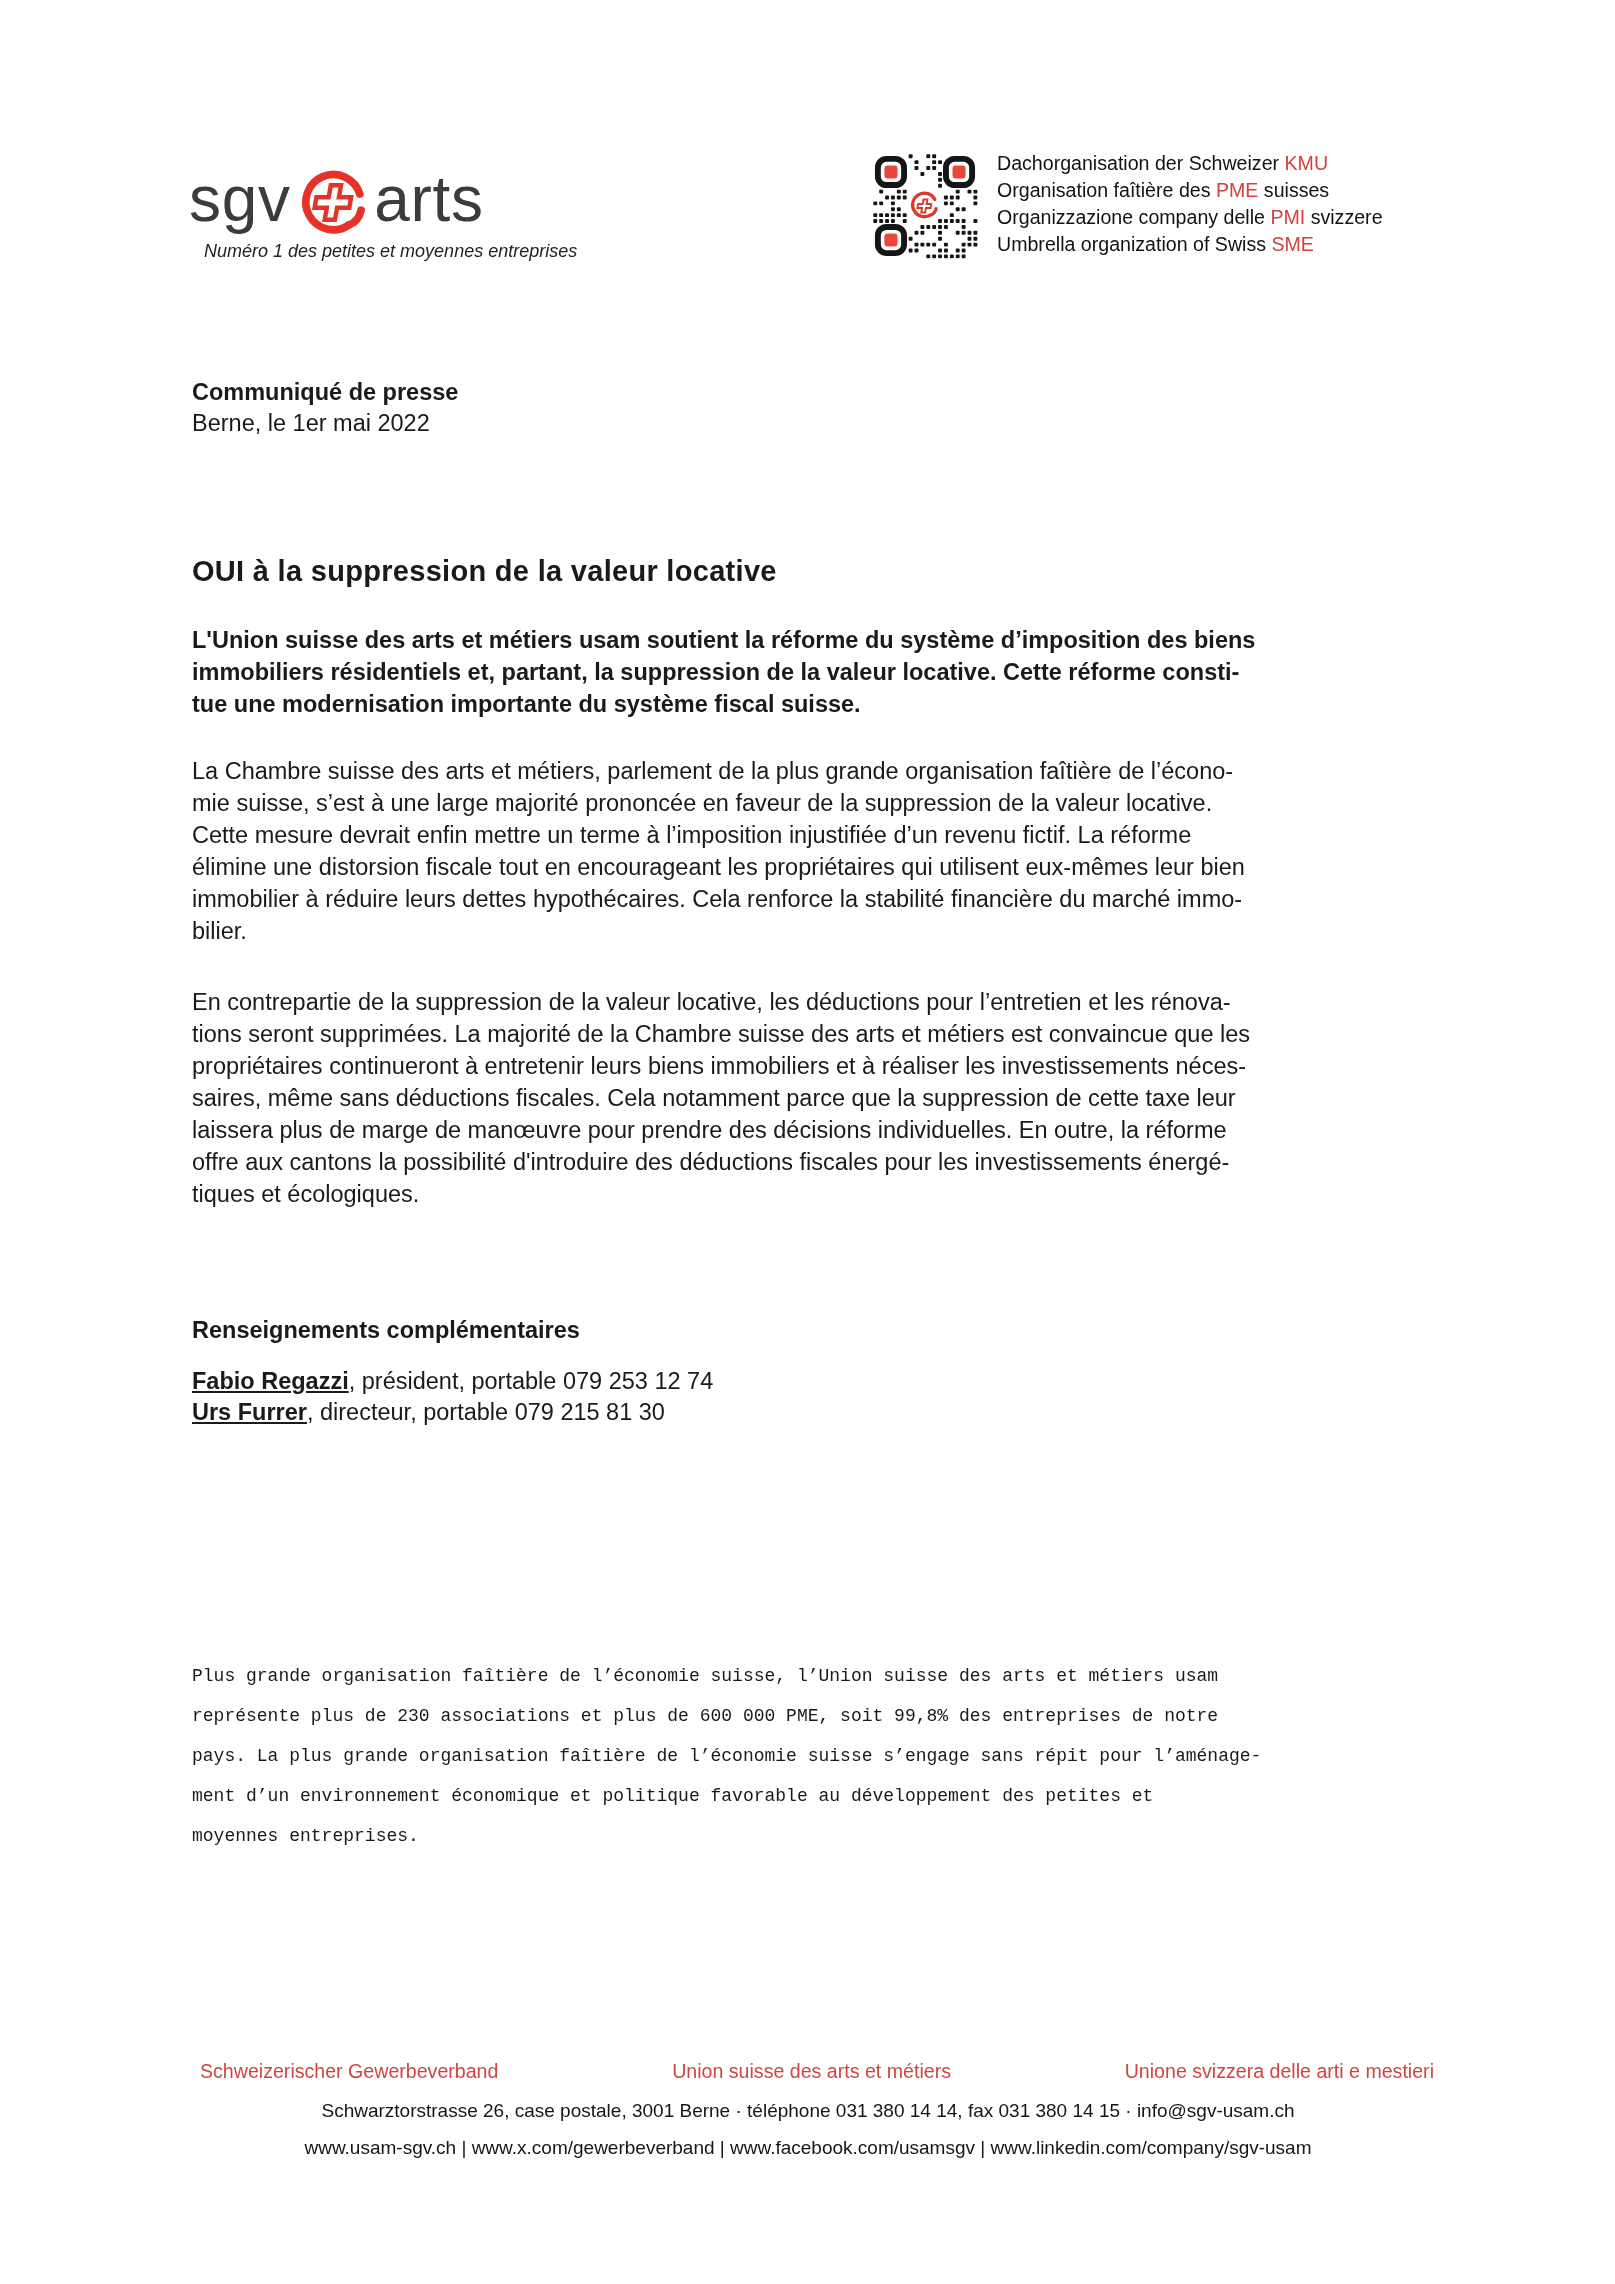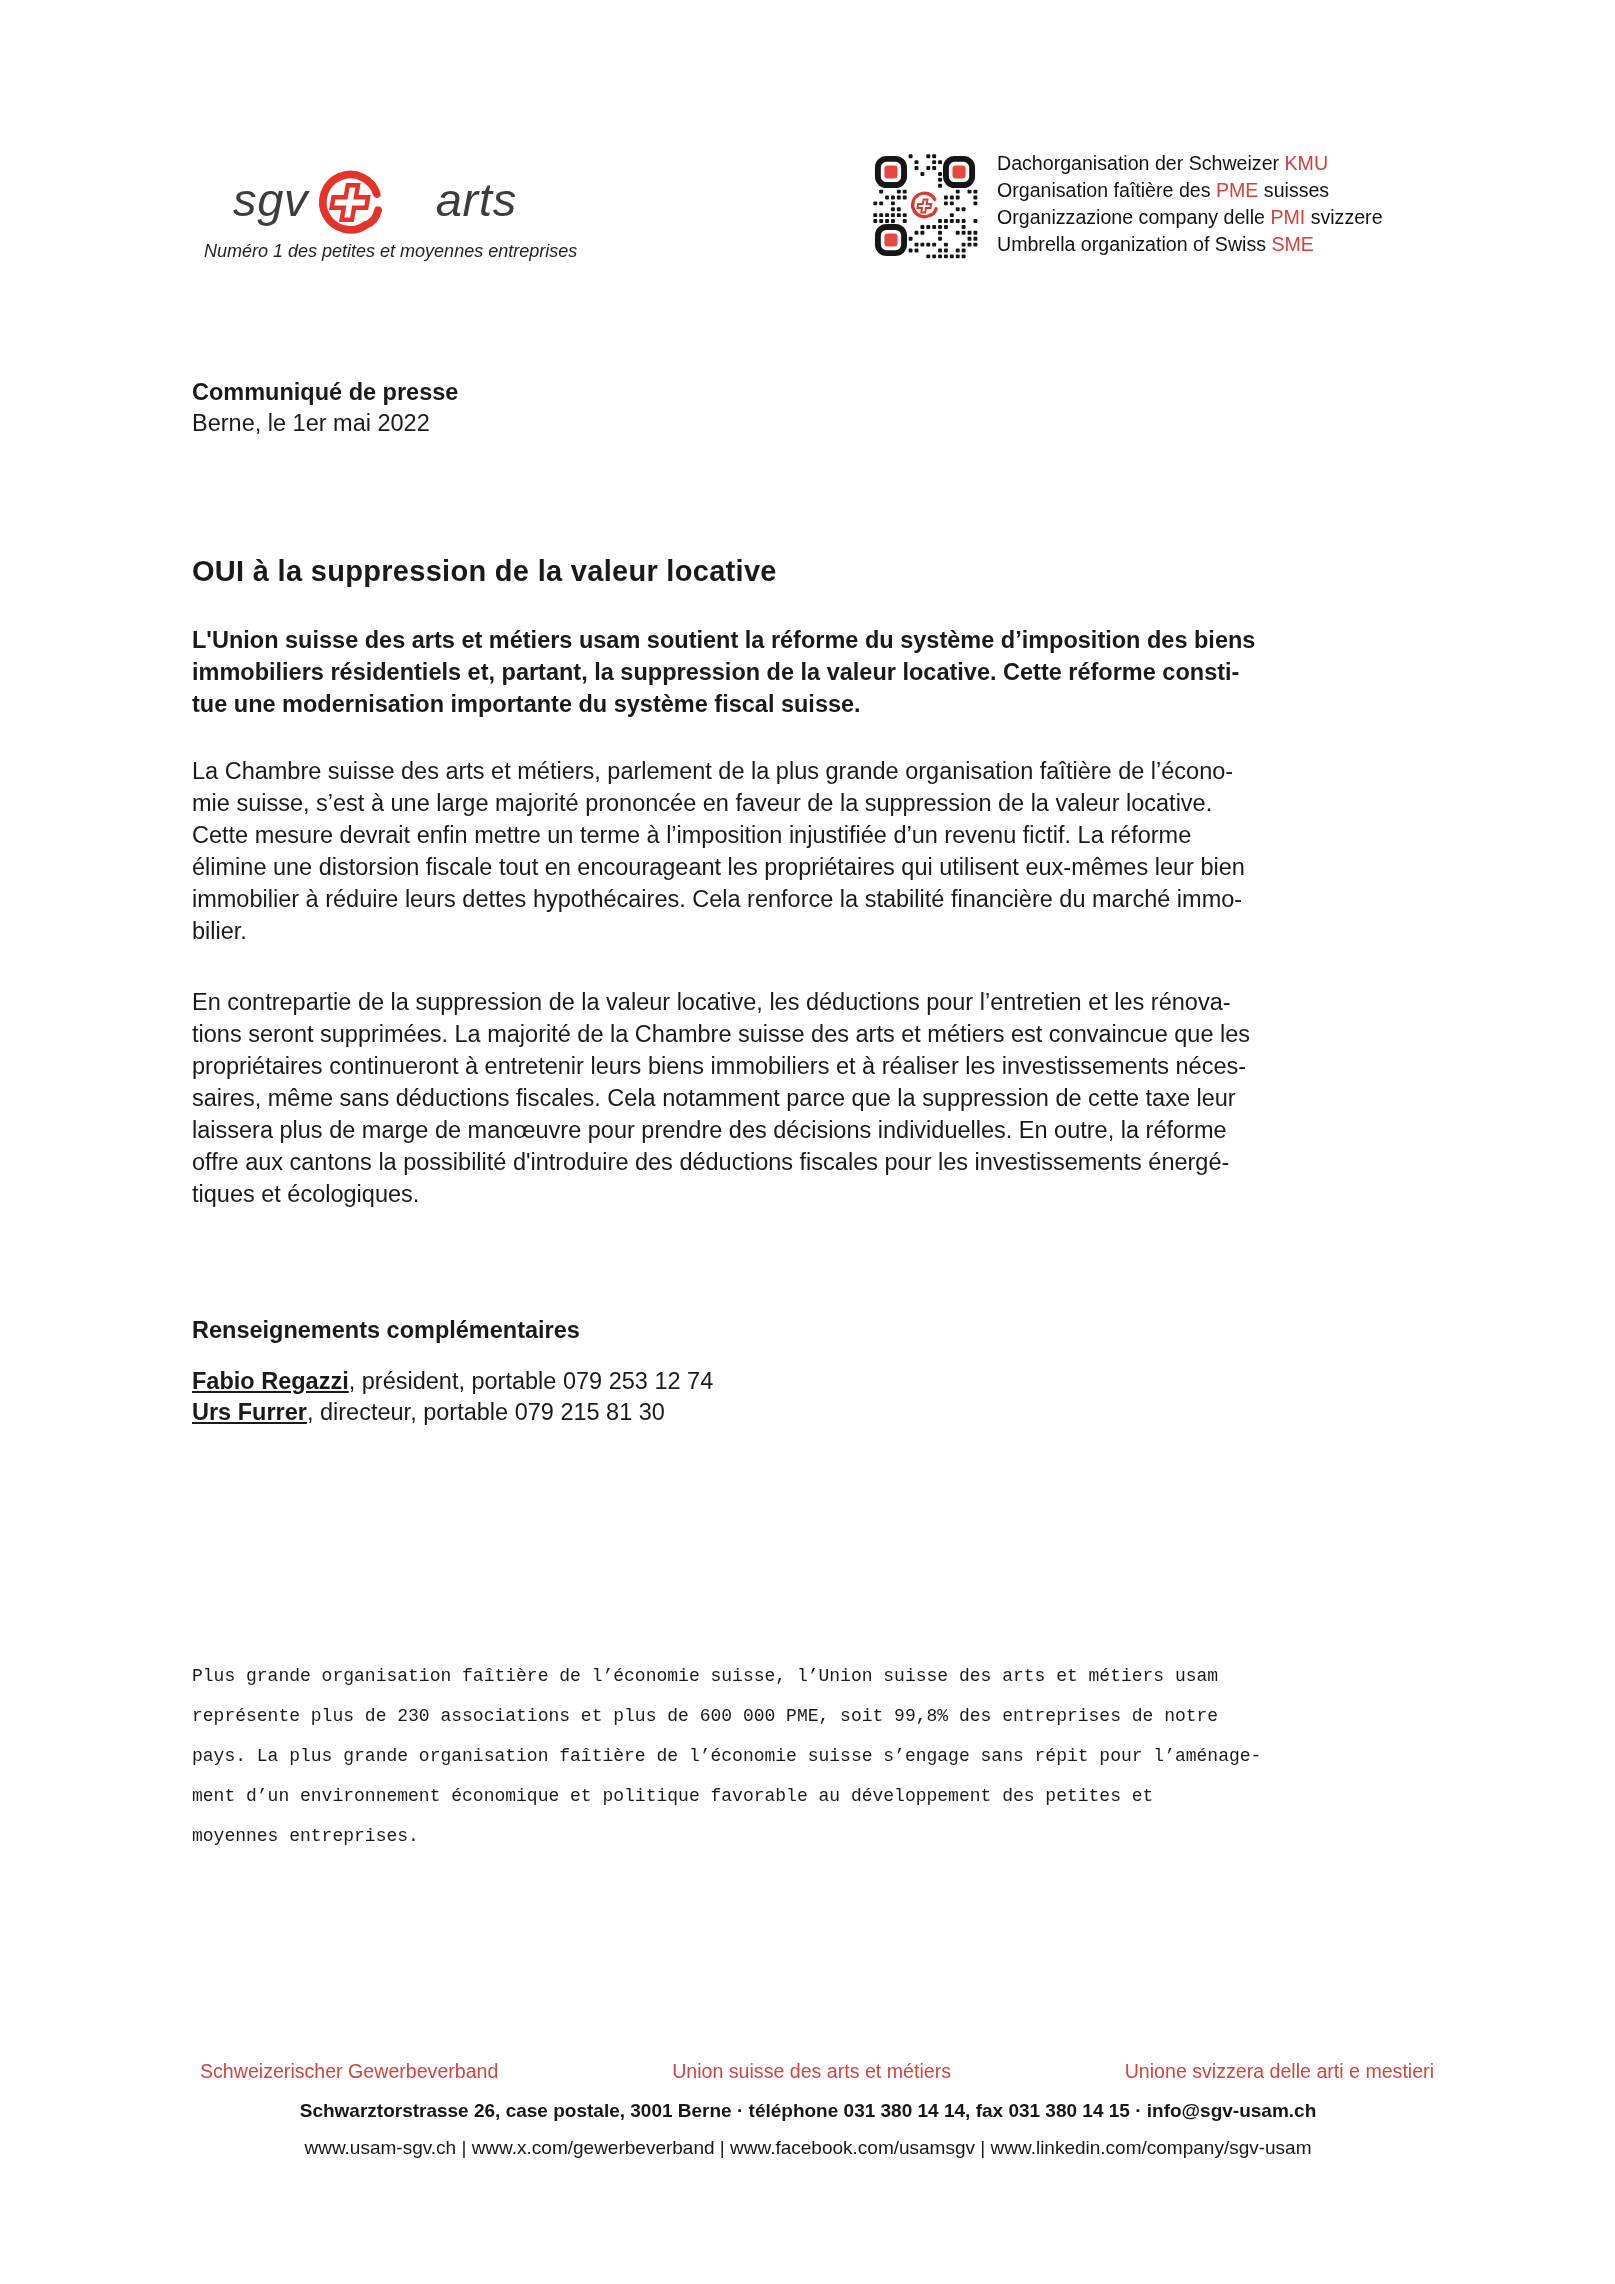--- a/index.html
+++ b/index.html
@@ -14,22 +14,22 @@
     overflow: hidden;
   }
   .abs { position: absolute; }
 
   
   .logo-row {
     left: 189px; top: 158px;
     display: flex; align-items: center; height: 82px;
   }
   .logo-word {
-    font-size: 47px; font-style: italic; font-weight: 500;
-    color: #3c3c3c; letter-spacing: 0.7px; line-height: 1; margin-left: 44px;
+    font-size: 64px; font-weight: 500;
+    color: #3c3c3c; letter-spacing: 0.7px; line-height: 1;
   }
   .logo-symbol { width: 77px; height: 77px; margin: 6.5px 2.6px 0 3.9px; }
   .tagline {
     left: 192px; top: 241px;
     font-size: 18px; font-style: italic; color: #222222; margin-left: 12px;
   }
 
   .qr-box { left: 872px; top: 153px; width: 106px; height: 106px; }
 
   .org-lines {
@@ -55,21 +55,21 @@
   .boiler { left: 192px; top: 1656px; width: 1265px; font-size: 18px; line-height: 40px; font-family: Liberation Mono, monospace; }
 
   
   .footer-orgs {
     left: 200px; top: 2060px; width: 1234px;
     display: flex; justify-content: space-between;
     font-size: 19.6px; color: #cf4541;
   }
   .footer-address {
     left: 0; top: 2100px; width: 1616px;
-    text-align: center; font-size: 19px; color: #161616; font-weight: bold;
+    text-align: center; font-size: 19px; color: #161616;
   }
   .footer-links {
     left: 0; top: 2137px; width: 1616px;
     text-align: center; font-size: 19px; color: #161616;
   }
 </style>
 </head>
 <body>
 
 <div class="page">

